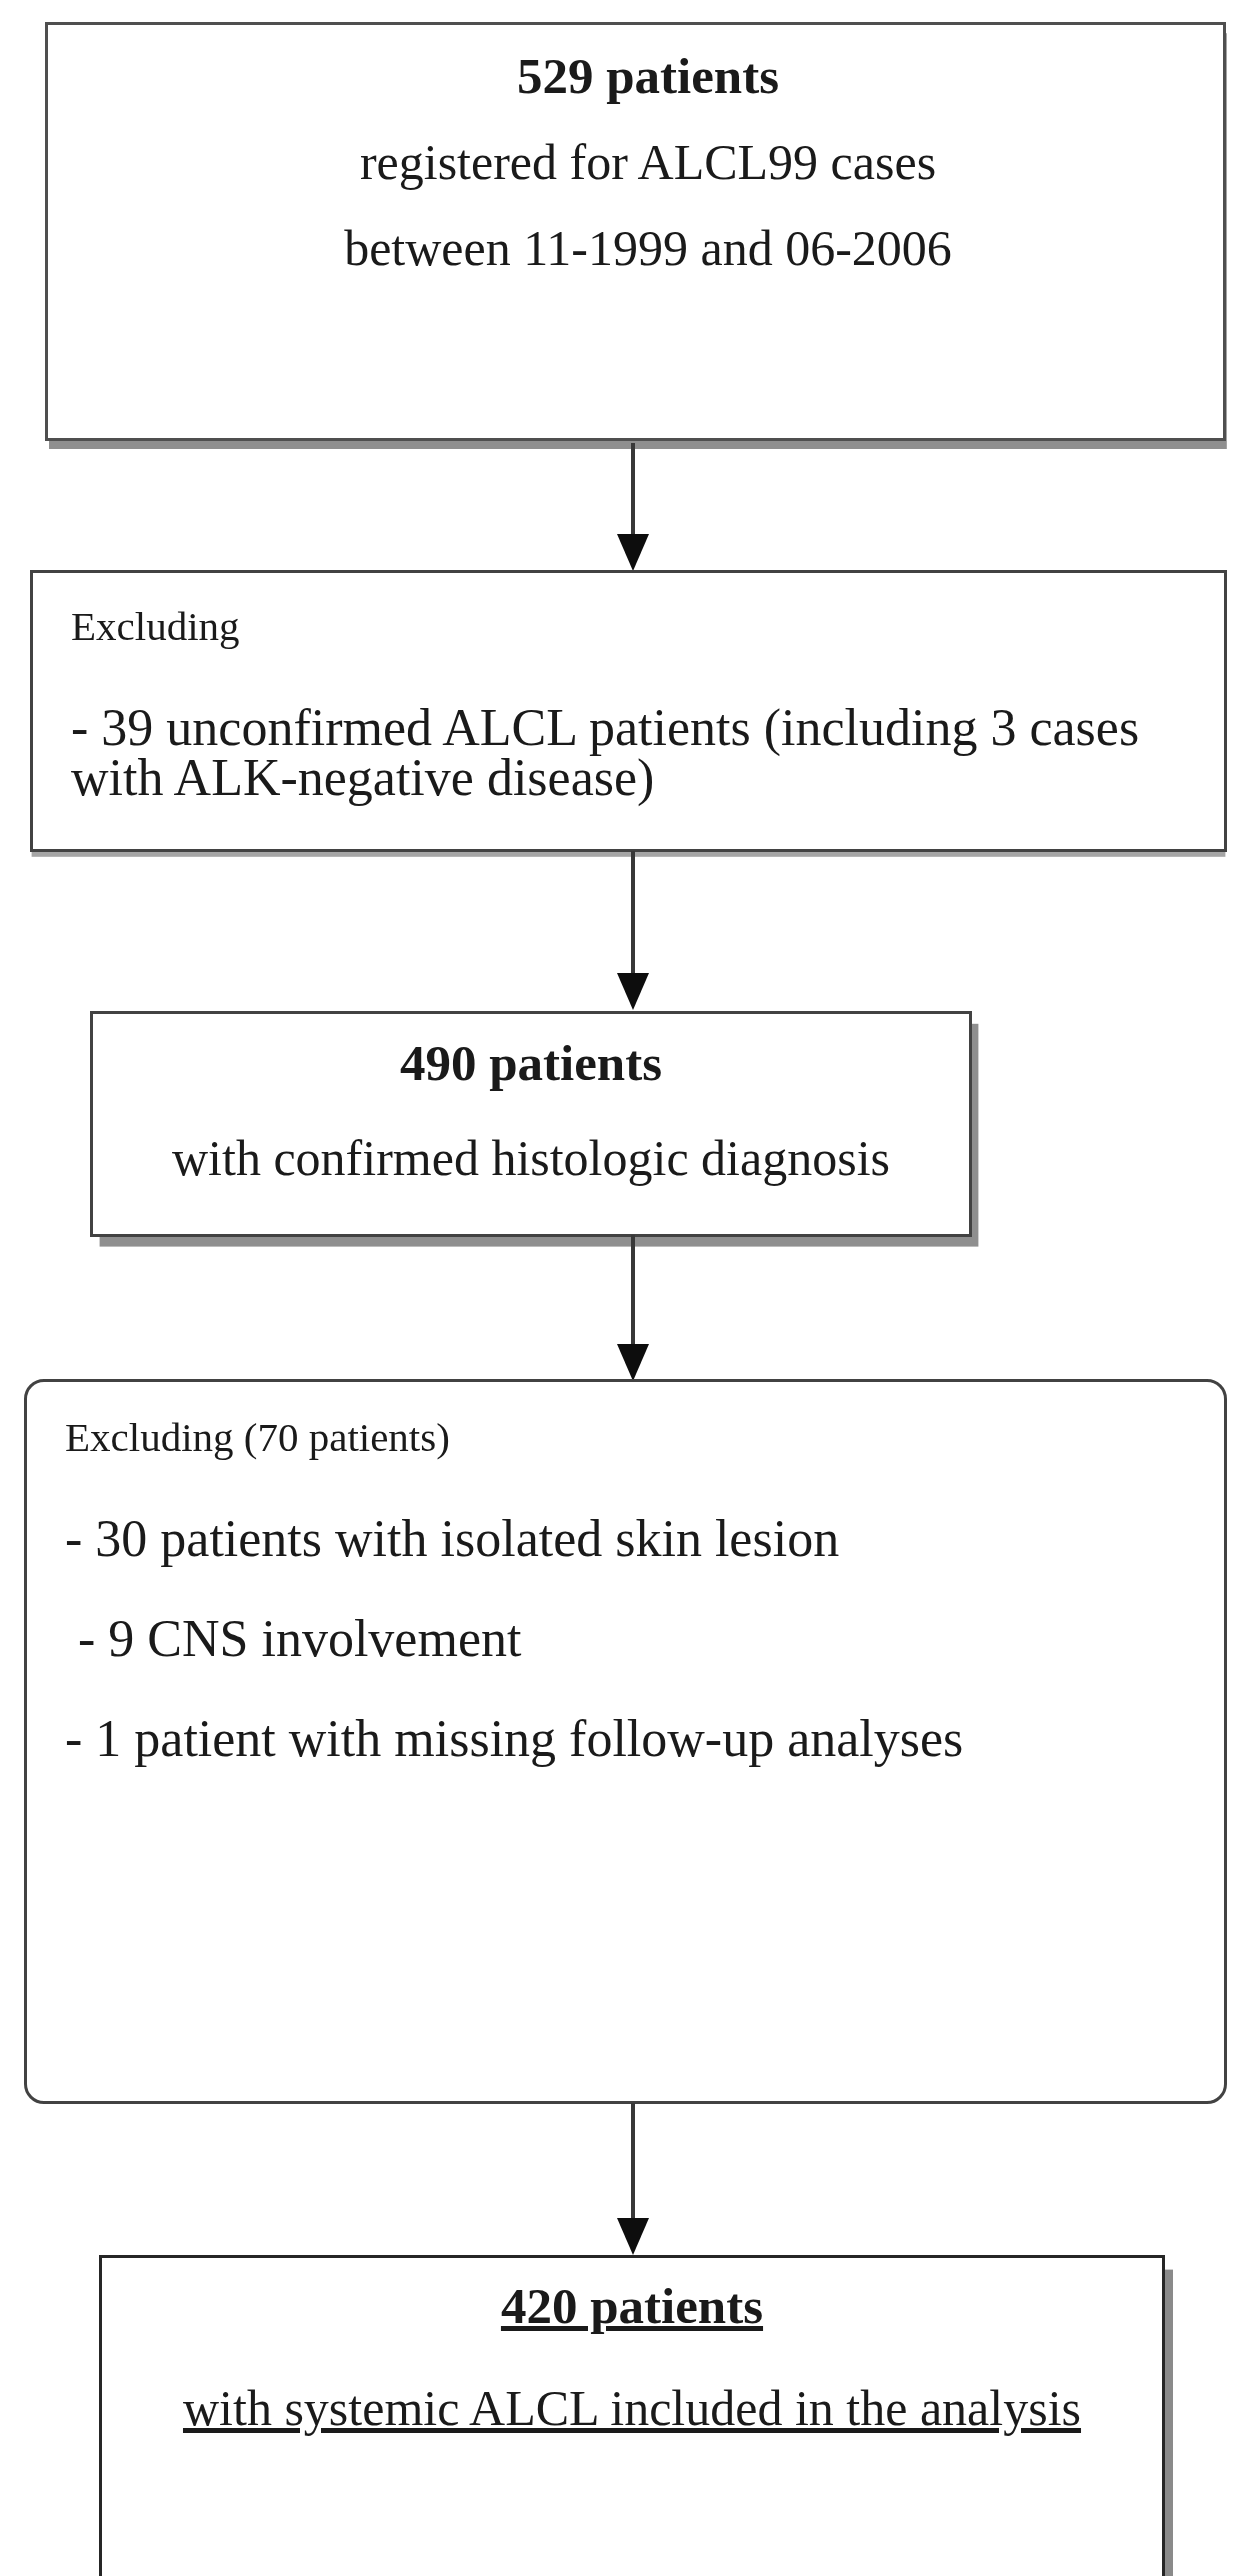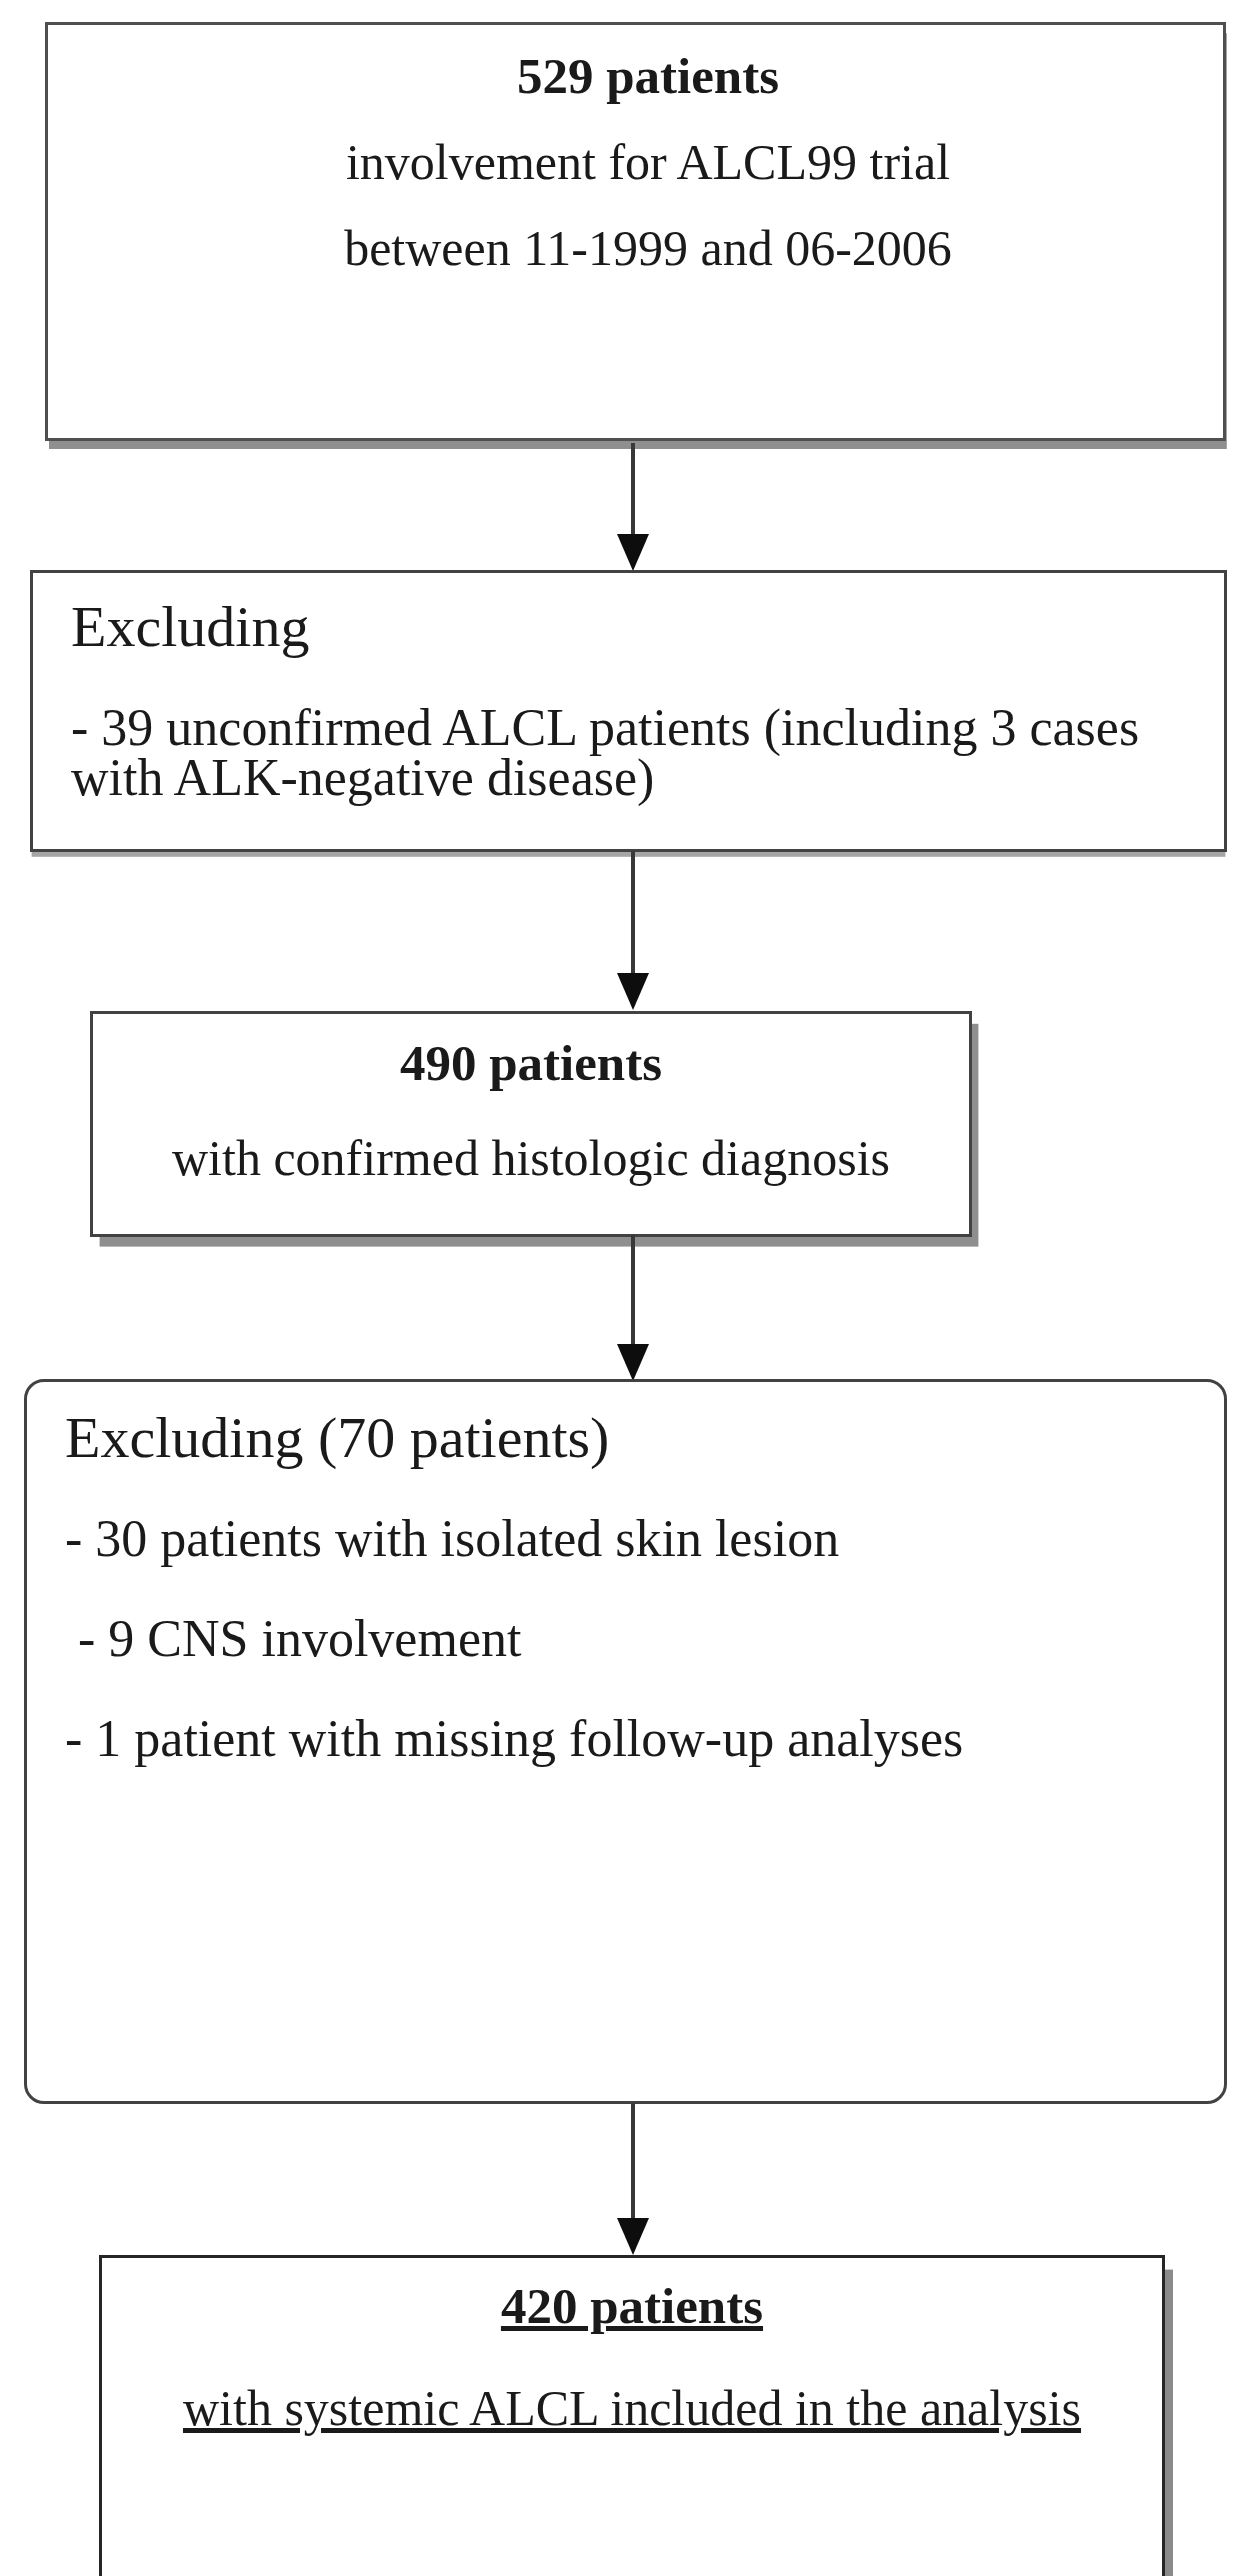--- a/index.html
+++ b/index.html
@@ -14,21 +14,21 @@
   }
   .node{
     position:absolute;
     box-sizing:border-box;
     background:#ffffff;
     border:3.2px solid #424242;
   }
   .node.center{text-align:center;}
   .count{font-weight:bold;font-size:51px;line-height:56px;}
   .cline{font-size:50px;line-height:56px;}
-  .title{font-size:58px;line-height:53px;}
+  .title{font-size:41px;line-height:53px;}
   .item{font-size:52px;line-height:50px;white-space:pre-wrap;}
 
   
   #node-registered{left:45px;top:22.4px;width:1181px;height:419px;
     padding-top:22.4px;box-shadow:2.4px 9.6px 0 -1.6px #8f8f8f;border-color:#4f4f4f;}
   #node-registered .cline,#node-registered .count{margin-bottom:30px;padding-left:25px;}
 
   #node-exclusion1{left:30px;top:570px;width:1197px;height:282px;
     padding:27px 37px 0 38px;box-shadow:0 6.4px 0 -1.6px #a5a5a5;}
   #node-exclusion1 .item{margin-top:50px;line-height:50px;}
@@ -66,21 +66,21 @@
   #arrow-3{top:1235px;height:146px;}
   #arrow-4{top:2103px;height:152px;}
 </style>
 </head>
 <body>
 
 <div class="canvas">
 
   <section class="node center" id="node-registered">
     <div class="count">529 patients</div>
-    <div class="cline">involvement for ALCL99 trial</div>
+    <div class="cline">registered for ALCL99 cases</div>
     <div class="cline">between 11-1999 and 06-2006</div>
   </section>
 
   <div class="arrow" id="arrow-1">
     <div class="stem"></div>
     <div class="head"></div>
   </div>
 
   <section class="node" id="node-exclusion1">
     <div class="title">Excluding</div>

